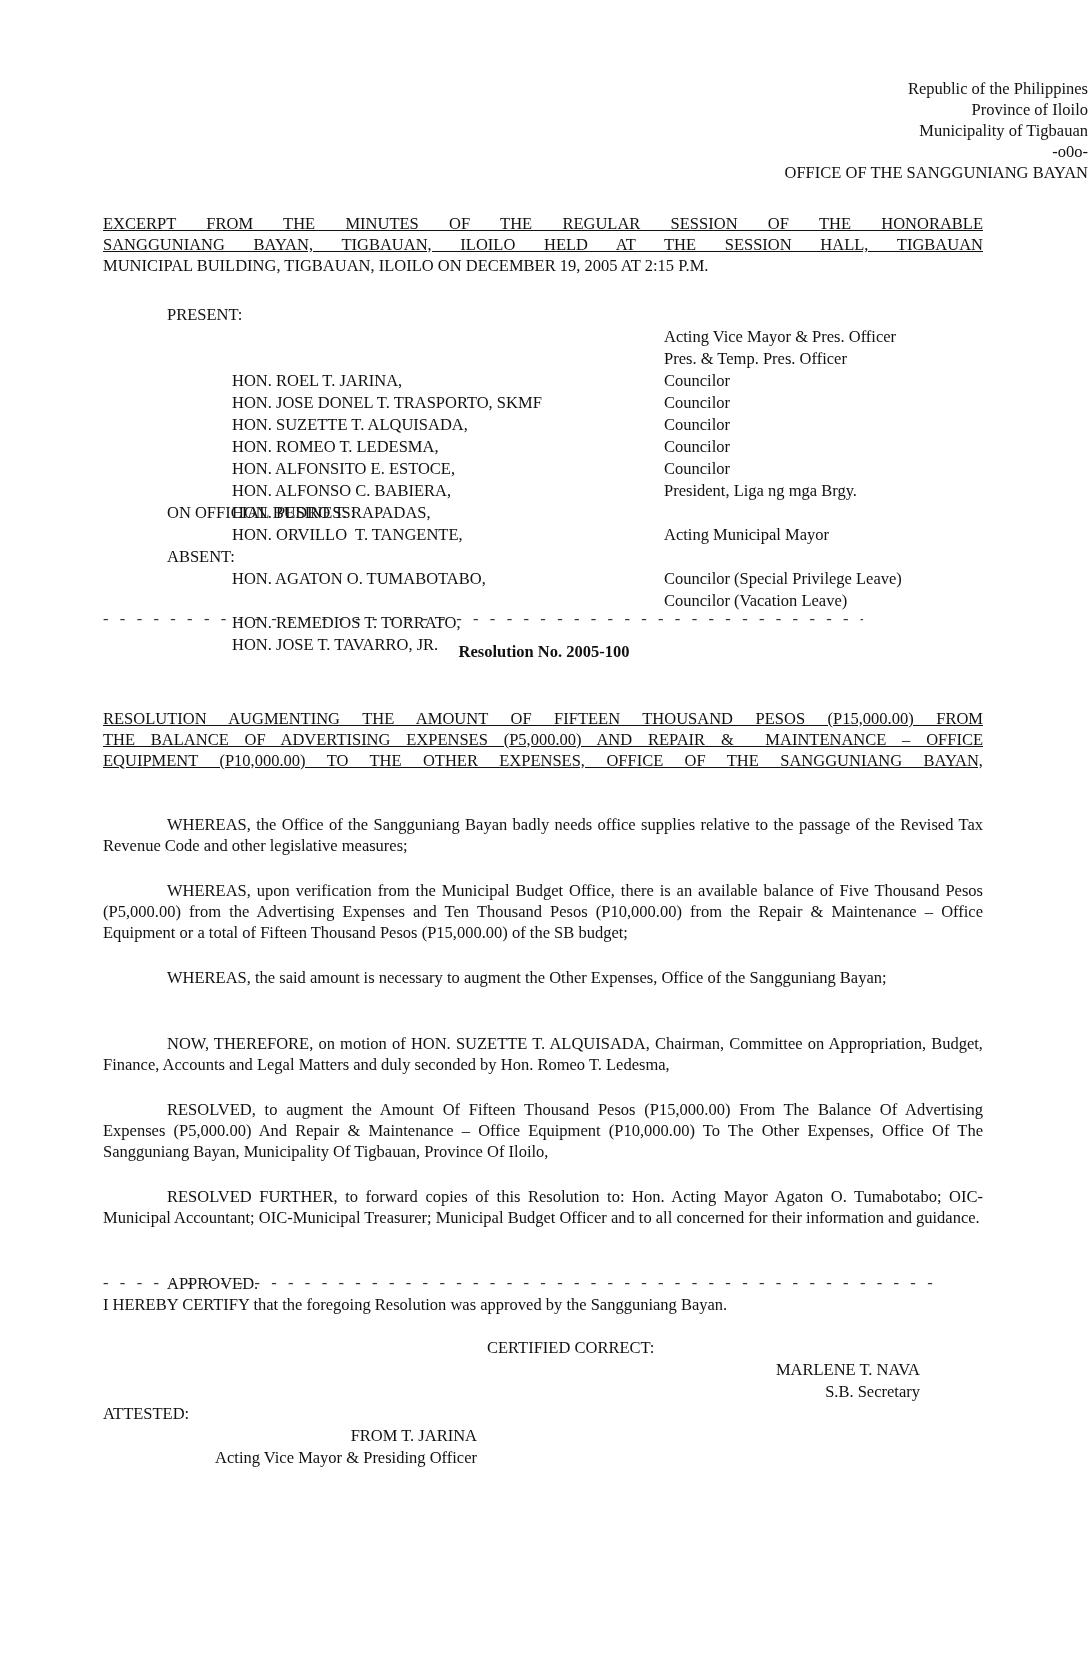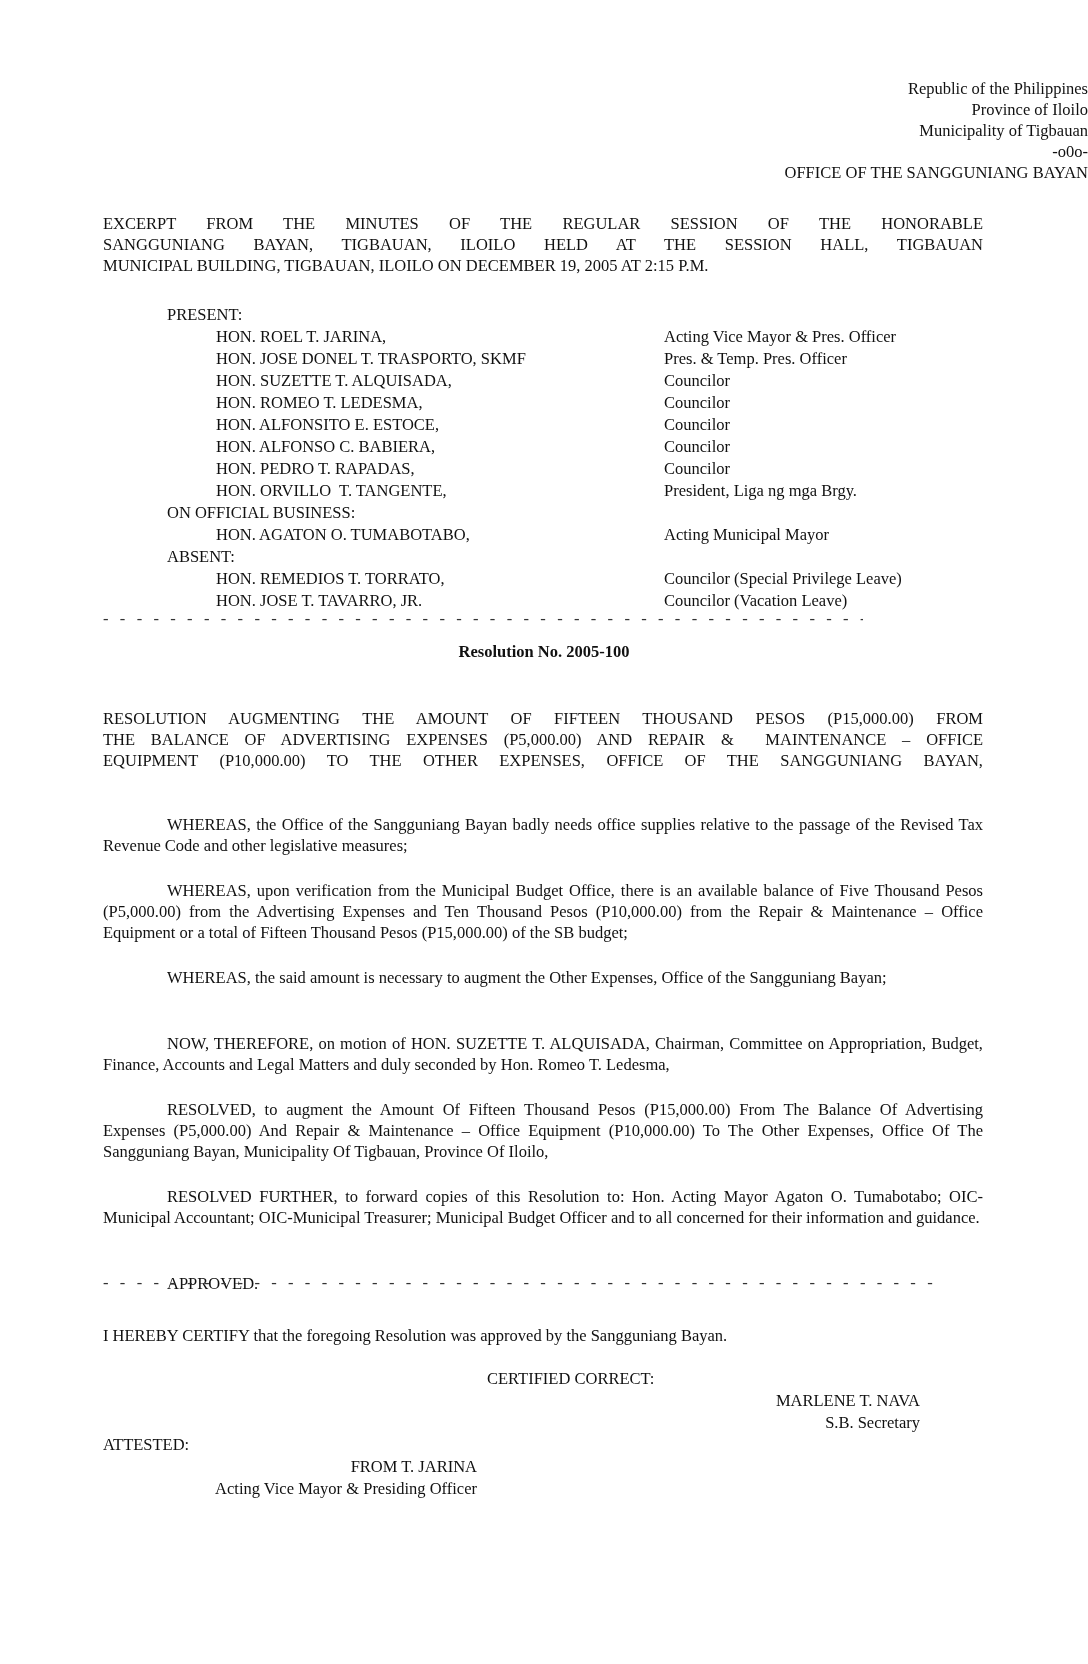--- a/index.html
+++ b/index.html
@@ -5,32 +5,32 @@
   html, body { margin: 0; padding: 0; background: #ffffff; }
   body {
     width: 1088px; height: 1664px; position: relative; overflow: hidden;
     font-family: "Liberation Serif", "DejaVu Serif", serif;
     color: #111111; font-size: 16.5px; line-height: 21px;
   }
   .page { position: absolute; left: 0; top: 0; width: 1088px; height: 1664px; }
   .abs { position: absolute; }
   .center { text-align: right; }
   .justify { text-align: justify; text-align-last: left; }
-  .justify-full { text-align: justify; text-align-last: justify; }
+  .justify-full { text-align: justify; text-align-last: justify; text-decoration: underline; }
   .header { left: 0; width: 1088px; top: 78px; }
   .header div { height: 21px; }
   .excerpt { left: 103px; width: 880px; top: 213px; }
   .att-label { left: 167px; }
-  .att-name { left: 216px; white-space: nowrap; }
+  .att-name { left: 232px; white-space: nowrap; margin-top: 44px; }
   .att-role { left: 653px; white-space: nowrap; margin-left: 11px; }
   .dash { color: #333; letter-spacing: 3.6px; white-space: nowrap; overflow: hidden; }
   .res-no { left: 0; width: 1088px; top: 641px; font-weight: bold; text-align: center; }
   .para { left: 103px; width: 880px; margin-top: 22px; }
   .indent { text-indent: 64px; }
-  .sig { white-space: nowrap; margin-top: 31px; }
+  .sig { white-space: nowrap; }
 </style>
 </head>
 <body>
 
 <div class="page">
 
   <div class="abs header center">
     <div>Republic of the Philippines</div>
     <div>Province of Iloilo</div>
     <div>Municipality of Tigbauan</div>

